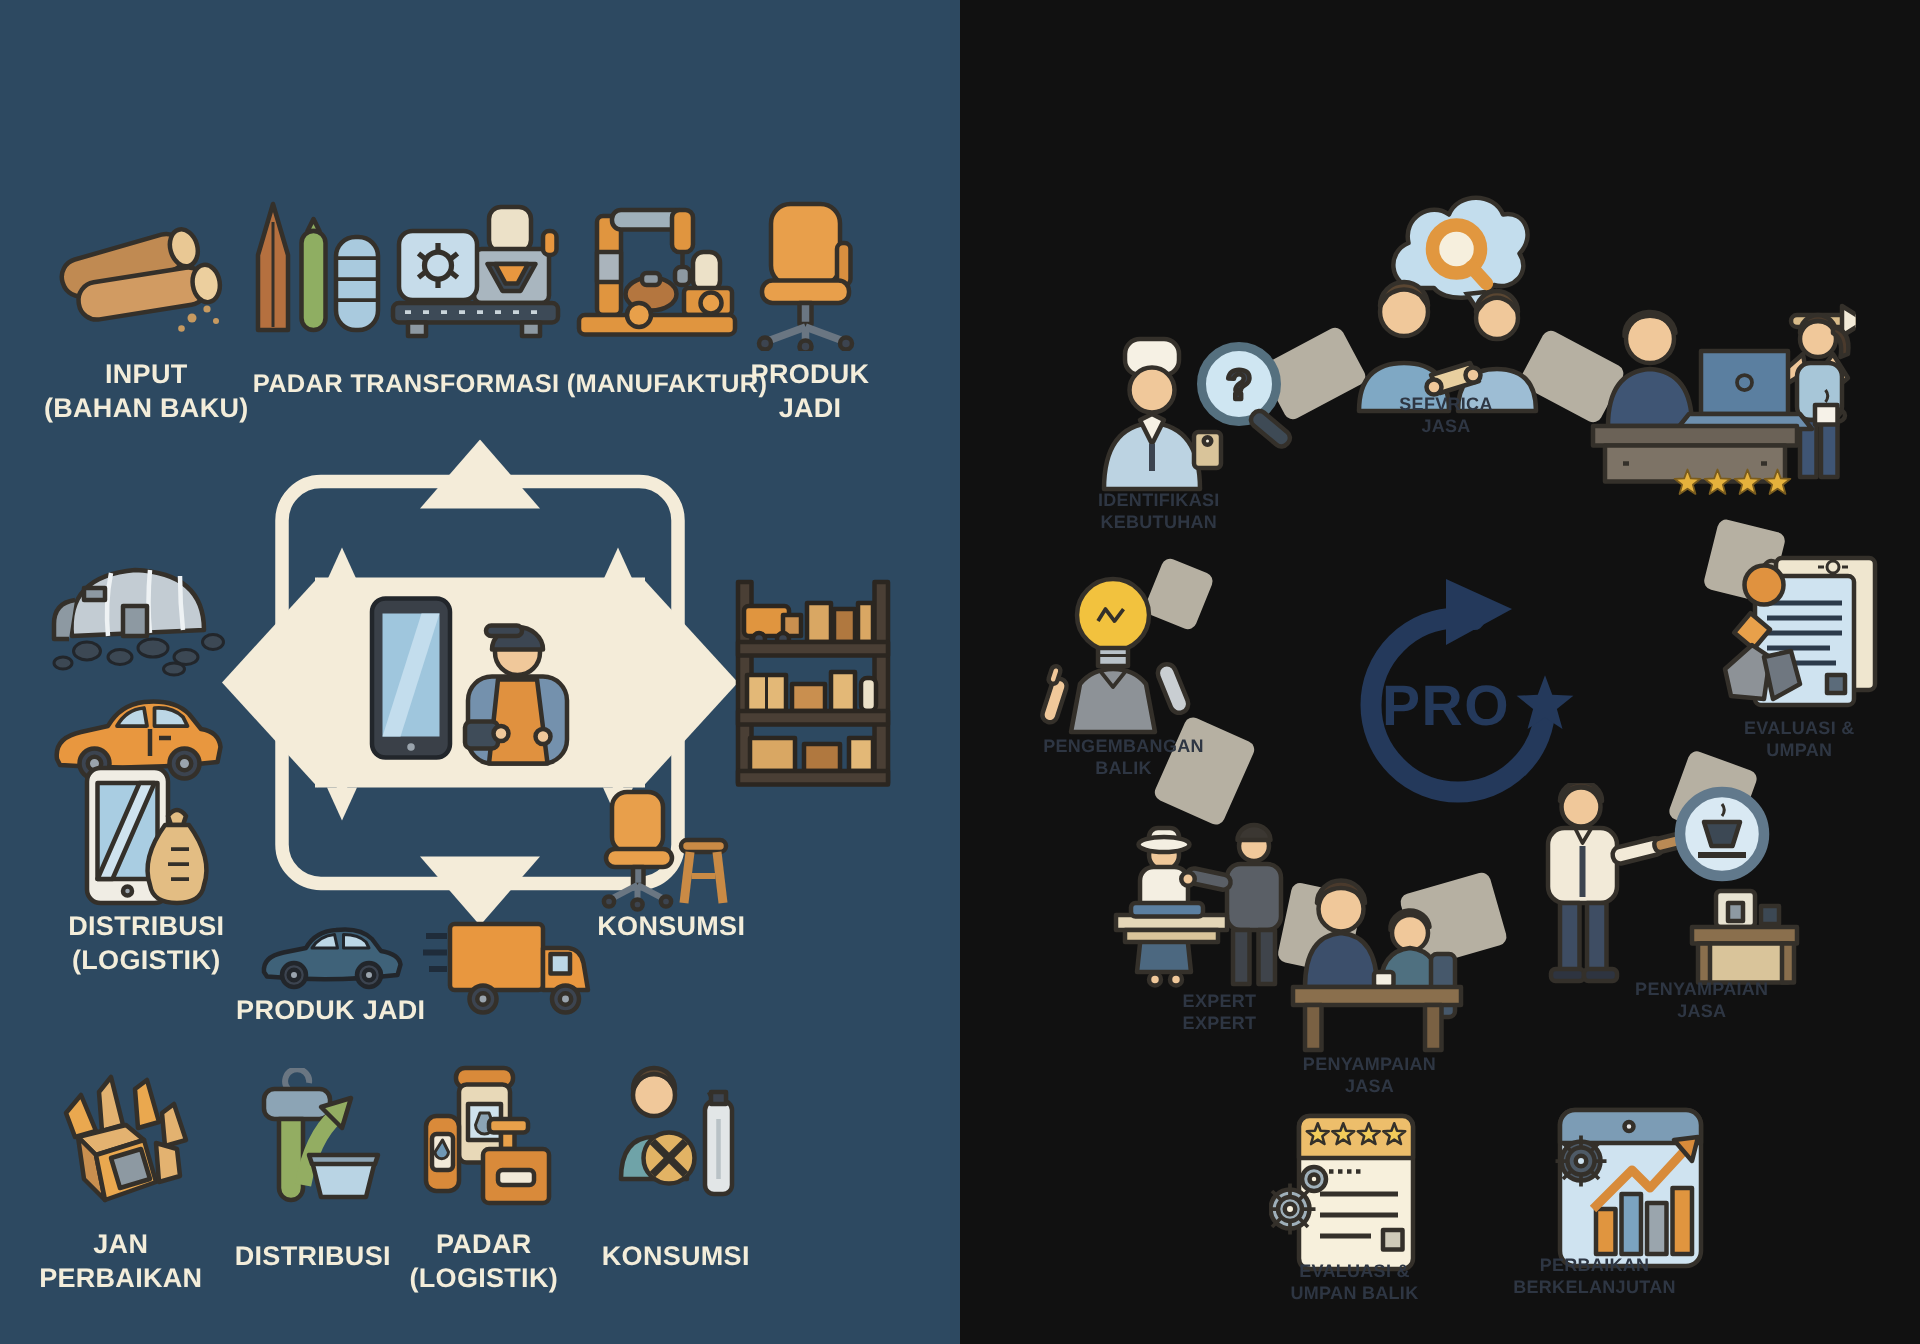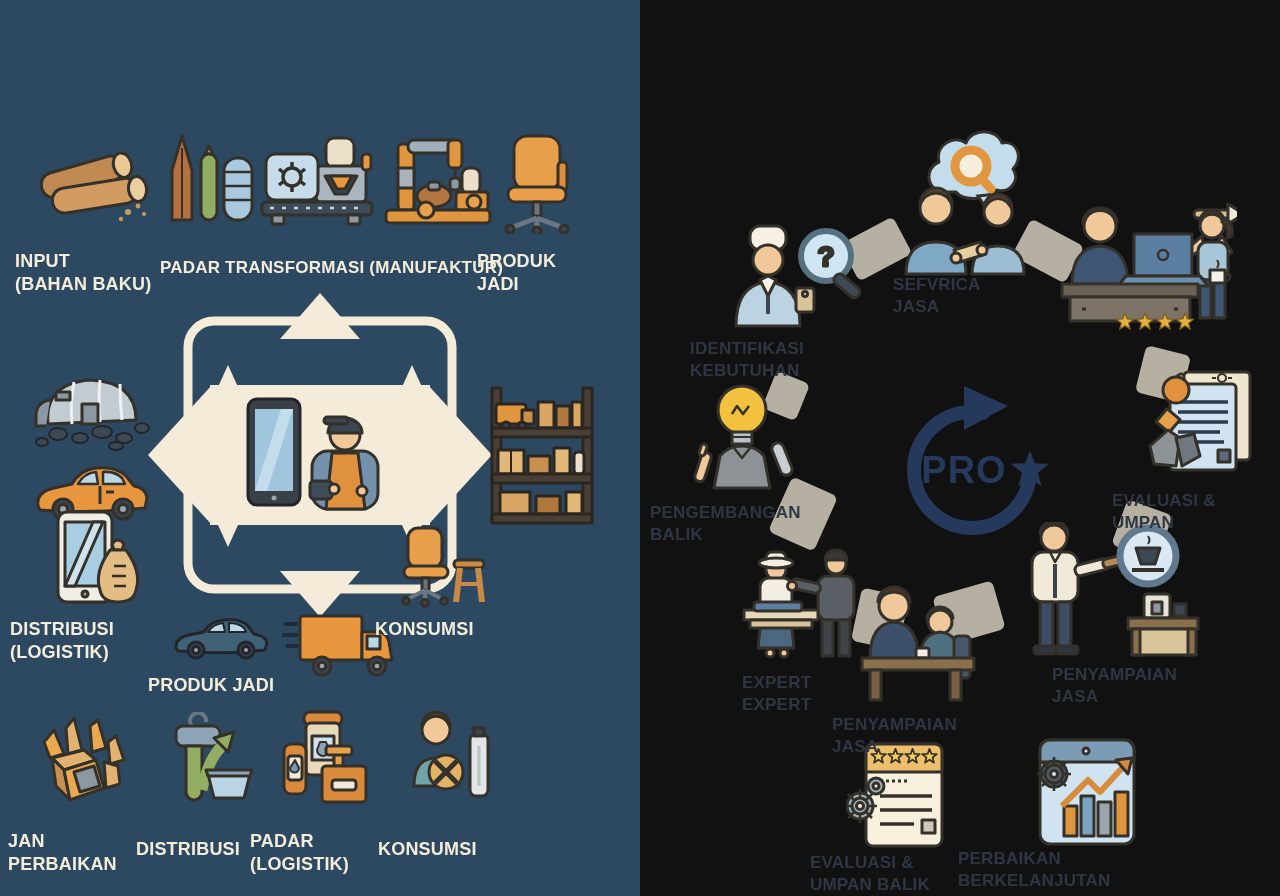--- a/index.html
+++ b/index.html
@@ -3,24 +3,24 @@
 <meta charset="utf-8">
 <style>
   html,body{margin:0;padding:0;background:#111;}
   .stage{position:relative;width:1280px;height:896px;overflow:hidden;
          font-family:"Liberation Sans", sans-serif;}
   .panel{position:absolute;top:0;height:896px;}
   .panel-left{left:0;width:640px;background:#2d4961;}
   .title{position:absolute;text-align:center;font-weight:bold;letter-spacing:1px;}
   .title-left{left:40px;top:46px;width:560px;font-size:38px;color:#f3edda;}
   .title-right{left:700px;top:46px;width:512px;font-size:36px;color:#233a5c;}
-  .lbl{position:absolute;font-weight:bold;white-space:pre-line;
-       line-height:1.28;letter-spacing:.2px;z-index:3;margin-top:12px;}
+  .lbl{position:absolute;font-weight:bold;text-align:center;white-space:pre-line;
+       line-height:1.28;letter-spacing:.2px;z-index:3;}
   .lbl-l{color:#f3edda;font-size:18px;}
-  .lbl-r{color:#2e3643;font-size:17px;}
+  .lbl-r{color:#2e3643;font-size:12px;}
   .ic{position:absolute;z-index:2;}
   .ic svg{width:100%;height:100%;display:block;}
   .chev{position:absolute;background:#c9c2b2;border-radius:6px;z-index:1;opacity:.9;}
 </style>
 </head>
 <body>
 
 <div class="stage">
 
   <div class="panel panel-left"></div>

